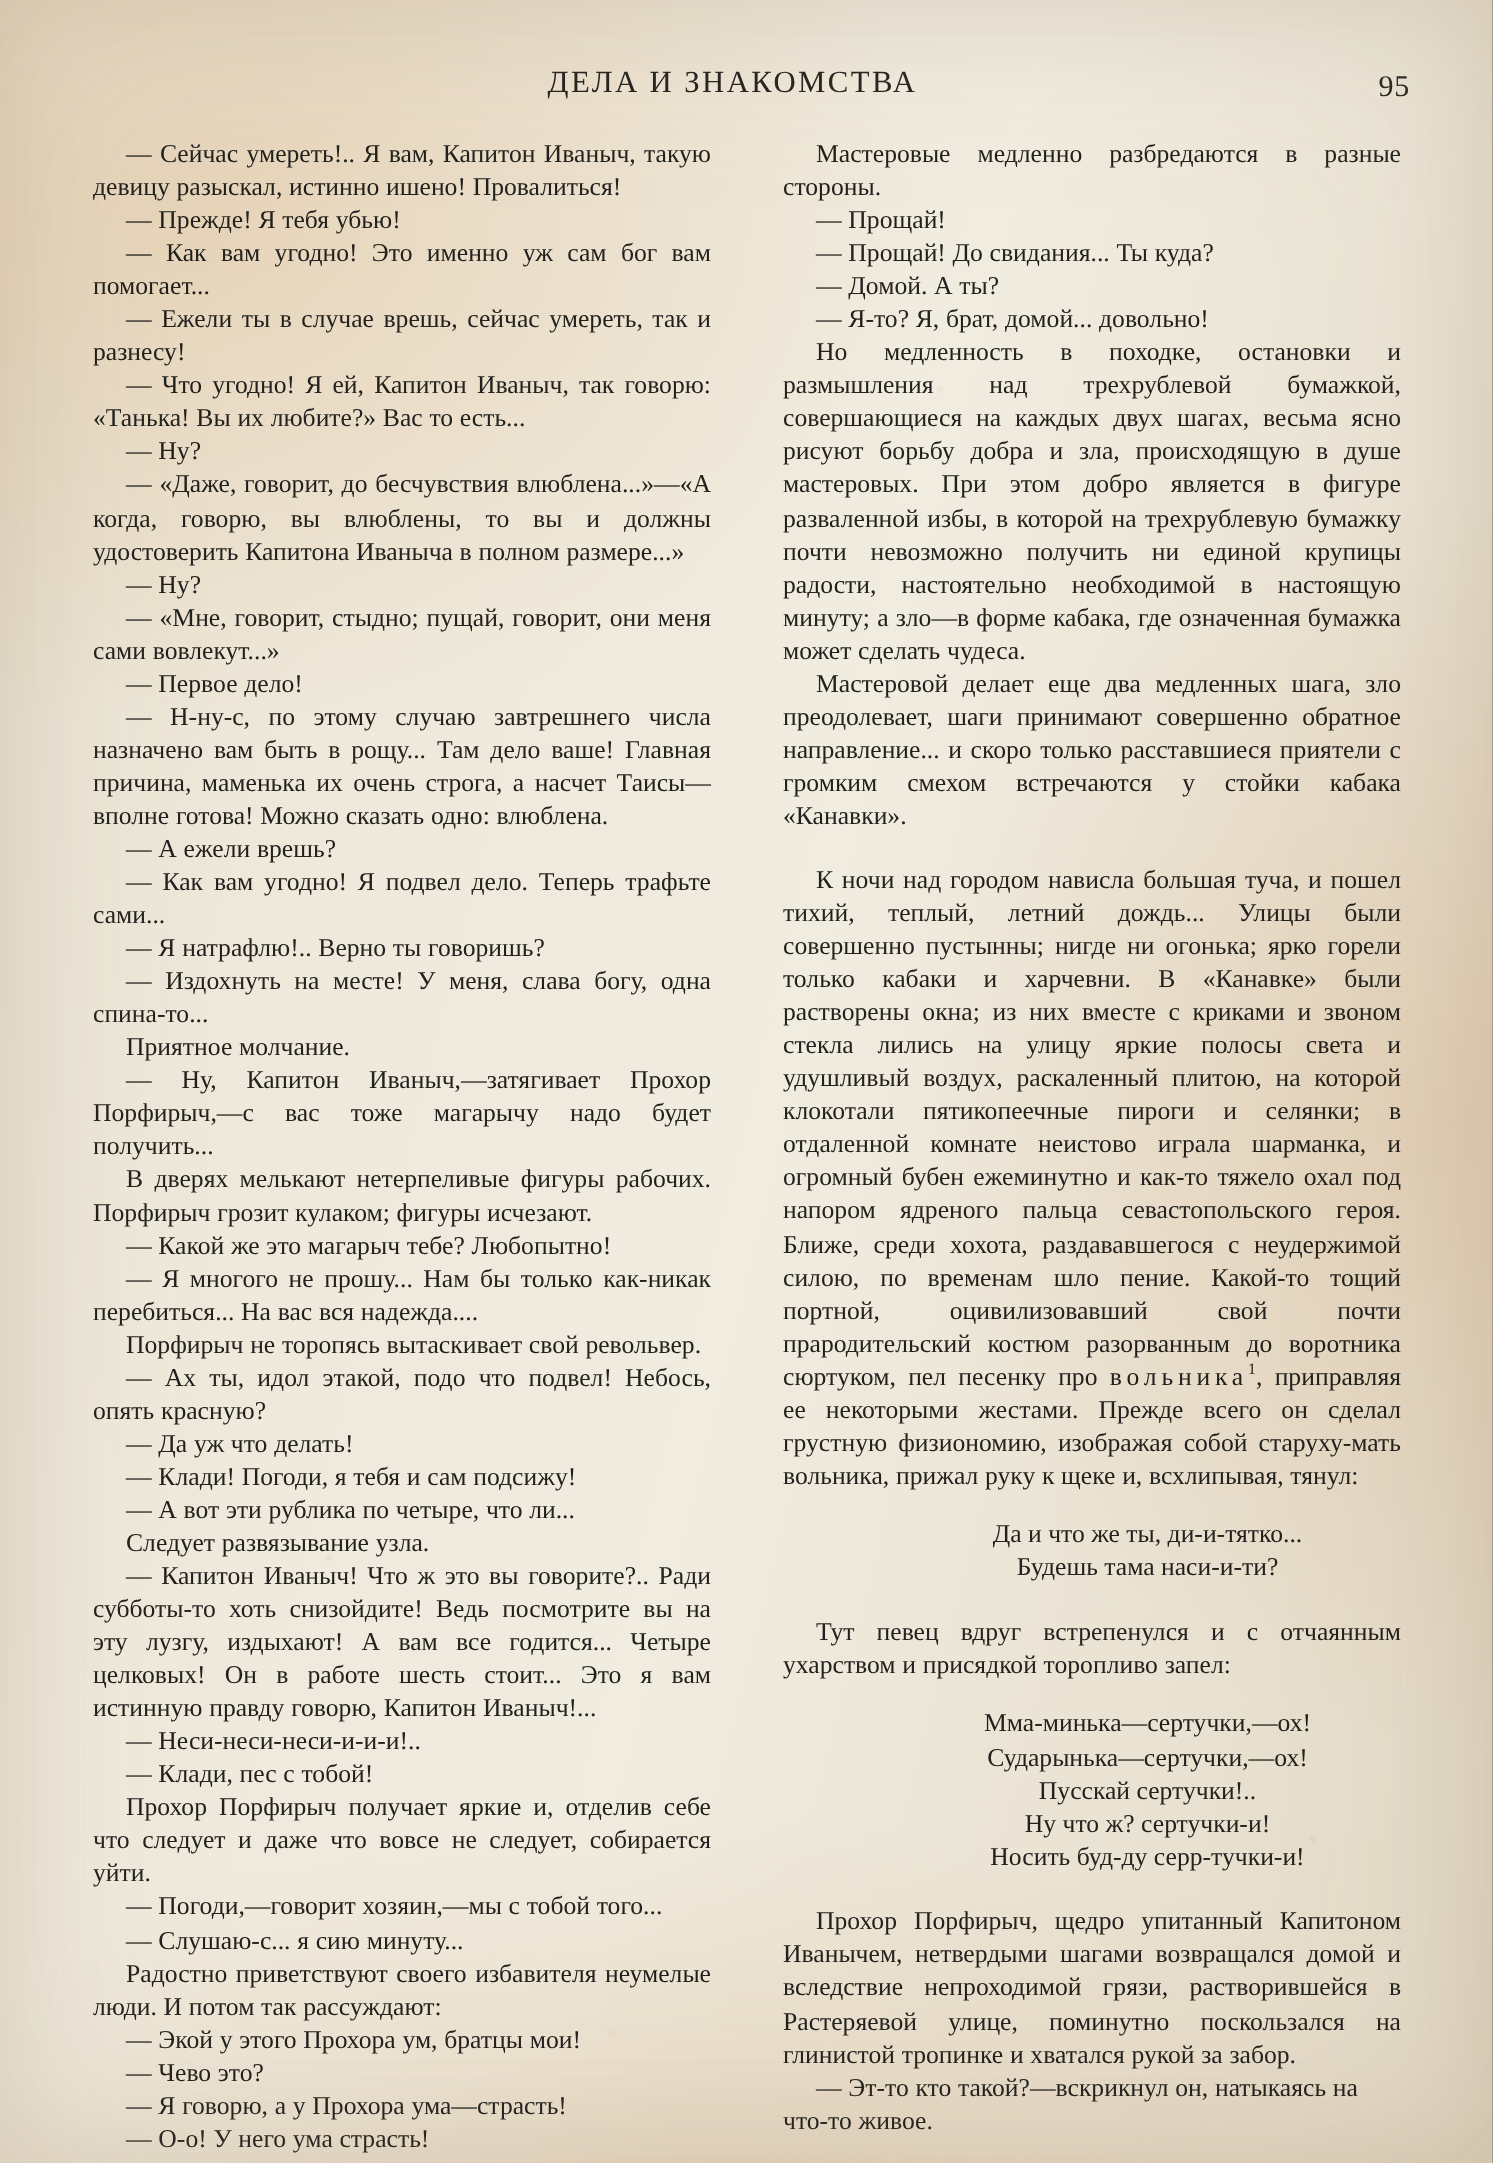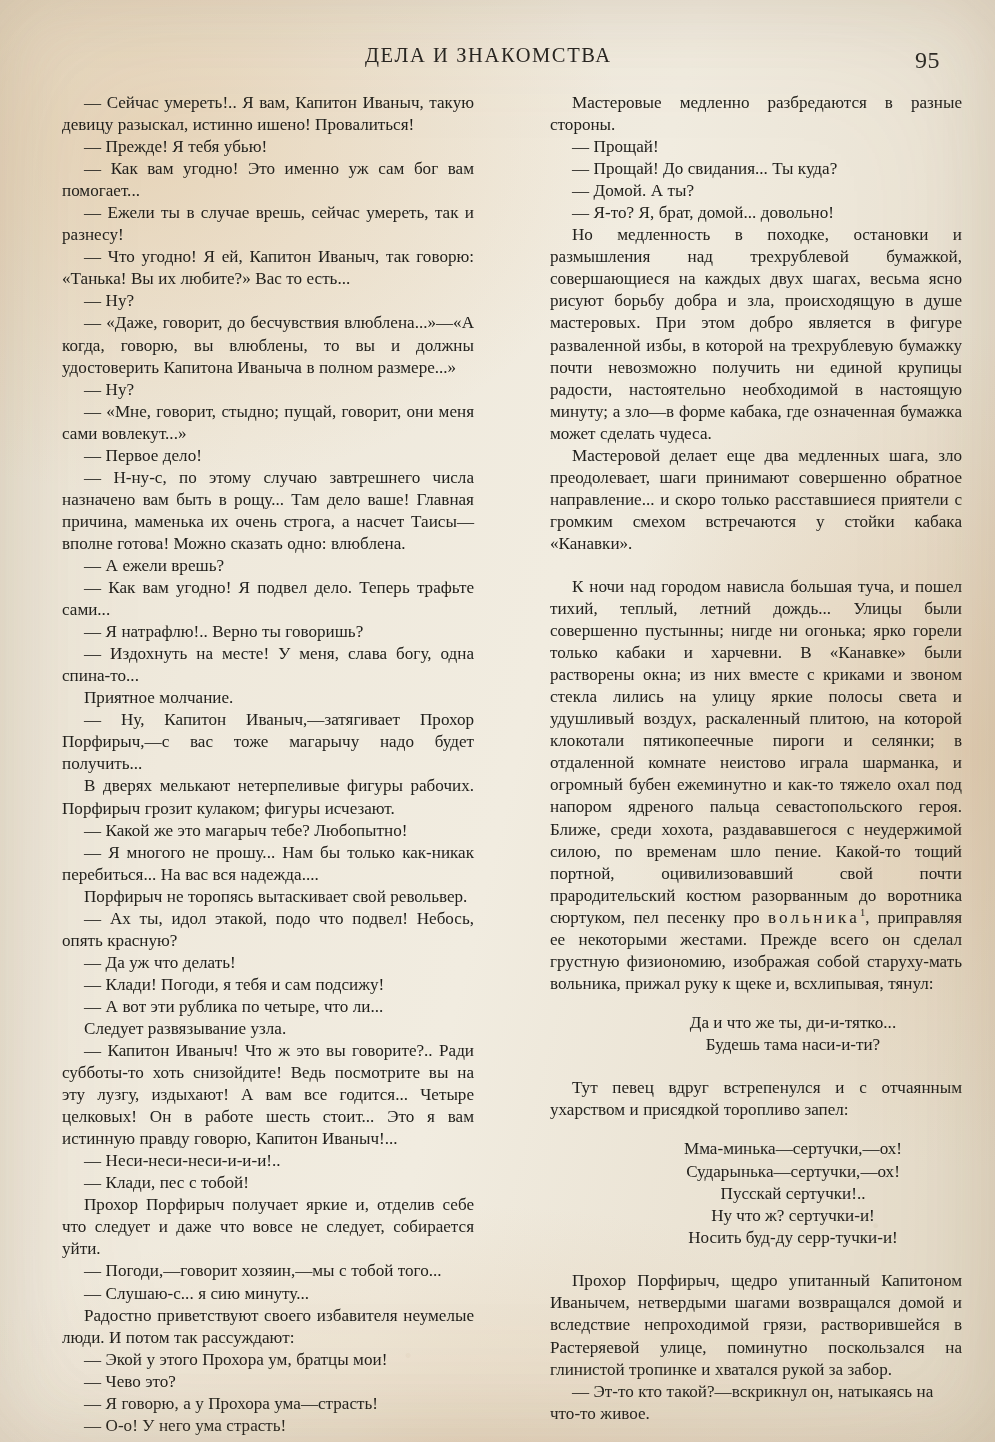--- a/index.html
+++ b/index.html
@@ -59,33 +59,33 @@
     letter-spacing: 1.6px;
     font-weight: 400;
     color: #262521;
     white-space: nowrap;
     font-family: "Liberation Serif", "DejaVu Serif", serif;
   }
   .runhead-folio {
     position: absolute;
     right: 55px;
     top: 3px;
-    font-size: 24px;
+    font-size: 20px;
     color: #2a2925;
     letter-spacing: .5px;
   }
 
   
   .columns {
     position: absolute;
     top: 92px;
     left: 62px;
     width: 872px;
     display: flex;
-    gap: 76px;
+    gap: 48px;
     align-items: flex-start;
   }
   .col {
     width: 412px;
     flex: 0 0 412px;
   }
   p.par {
     margin: 0;
     font-size: 17.1px;
     line-height: 22.05px;

